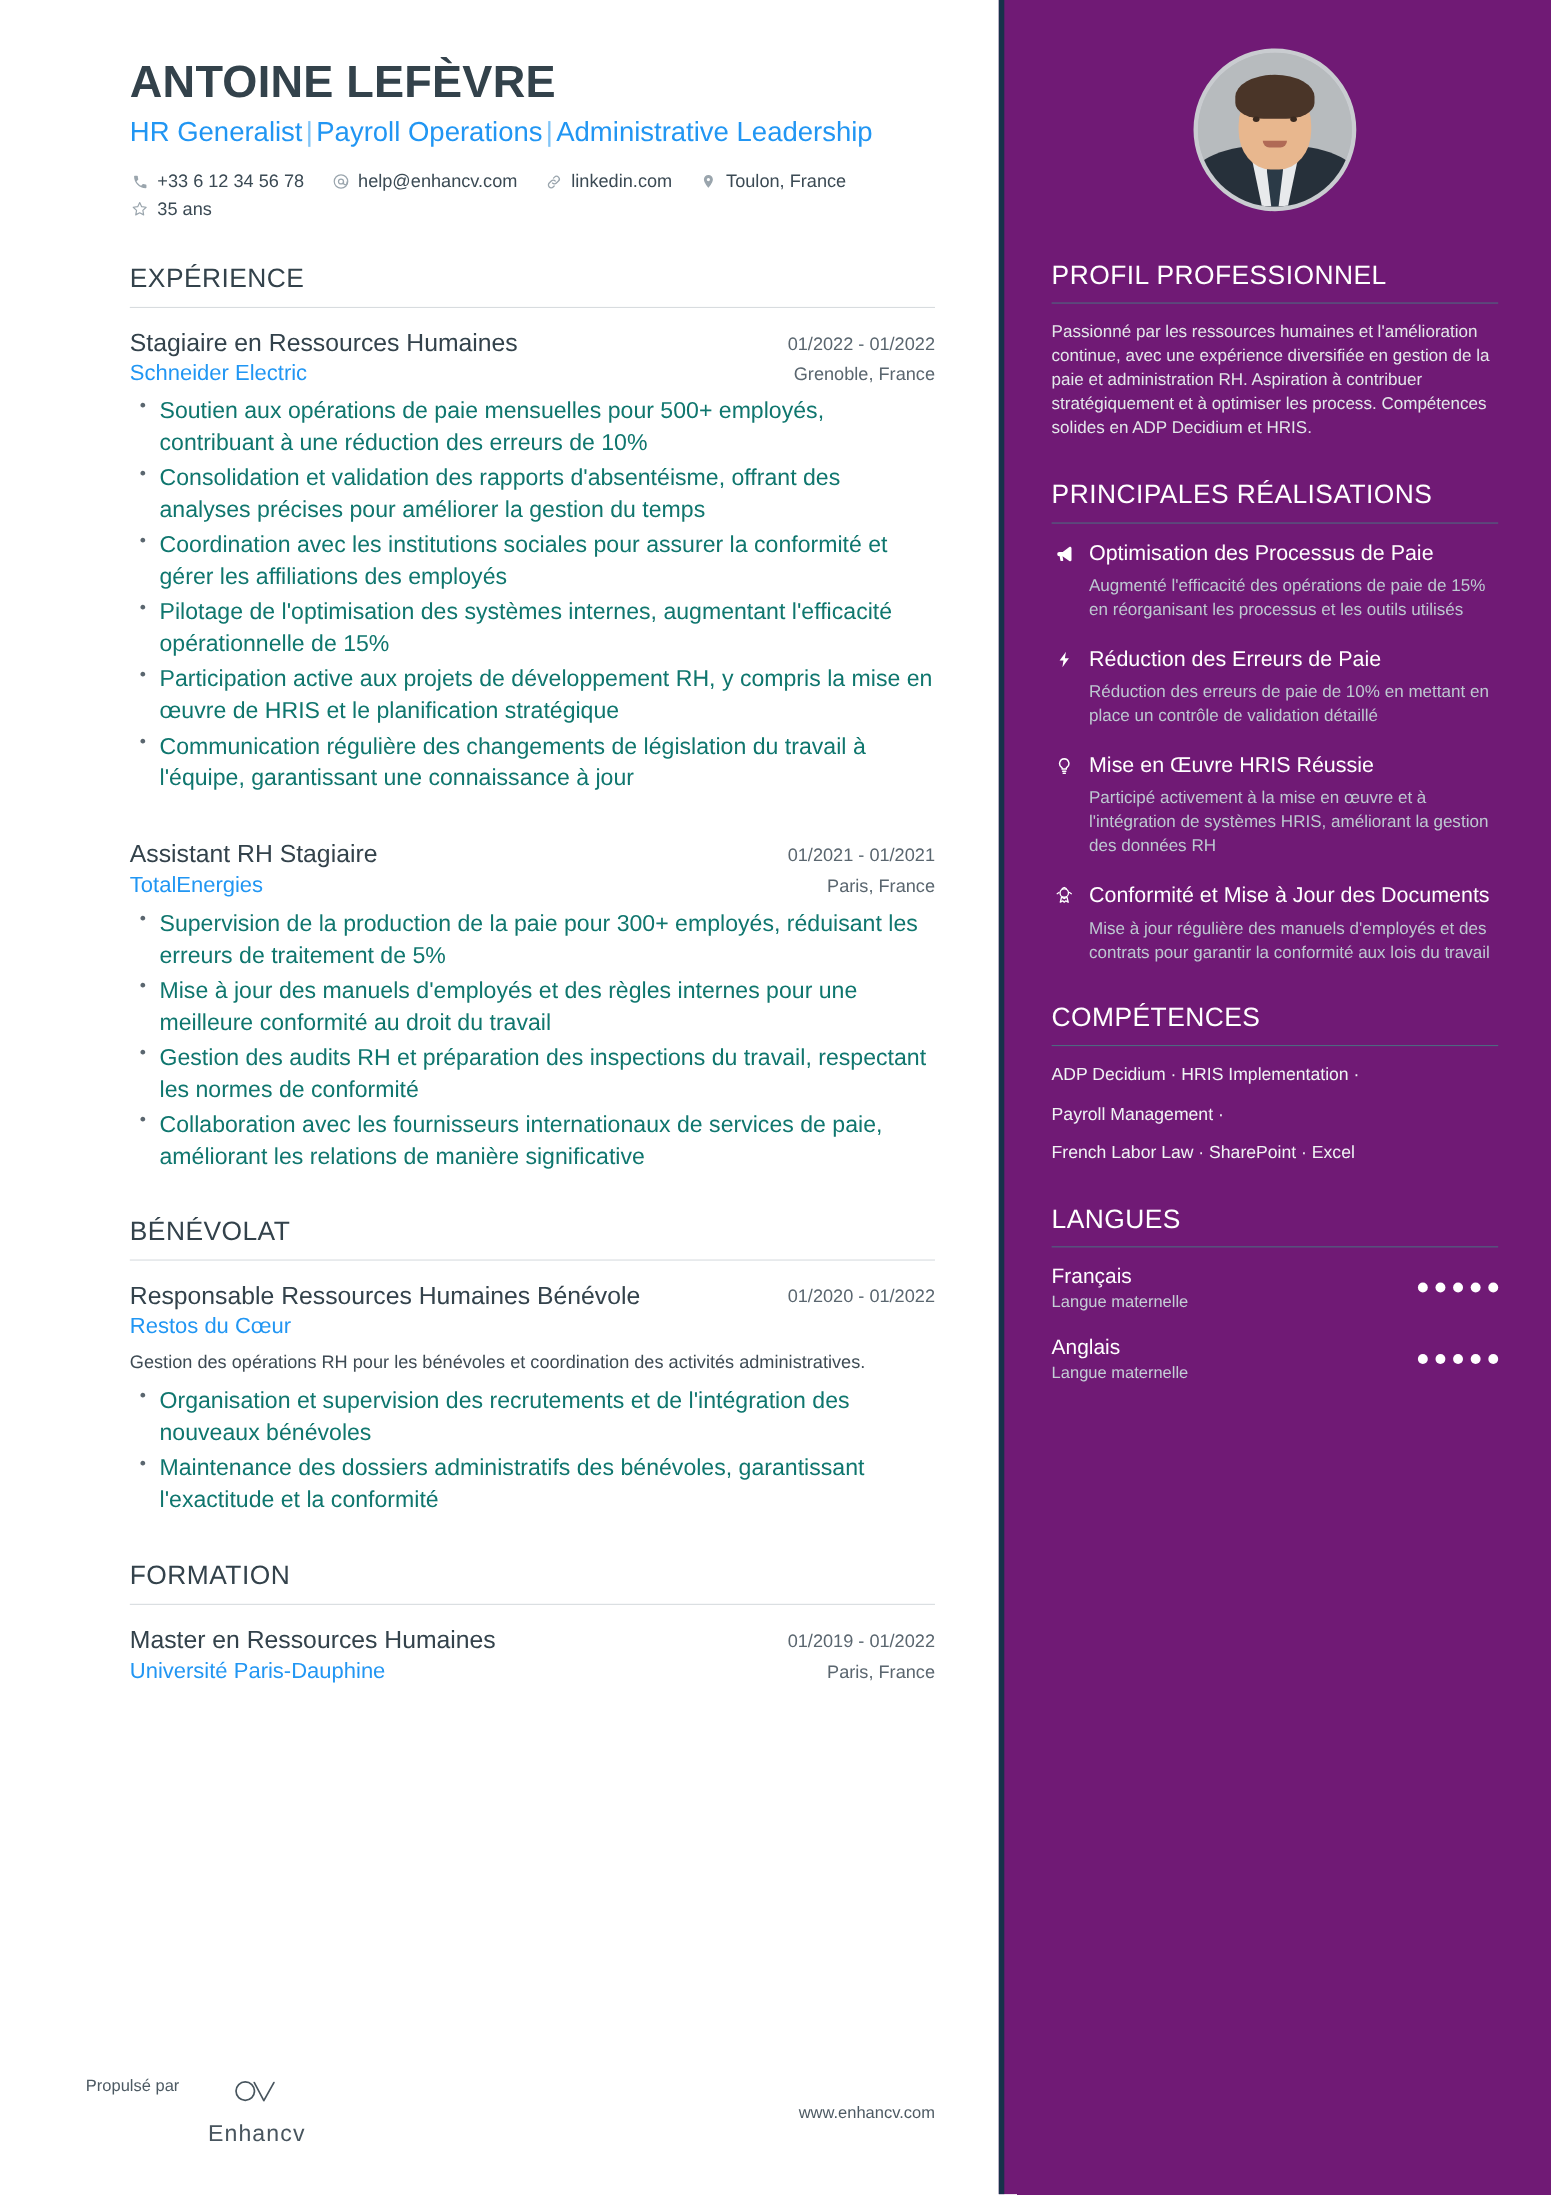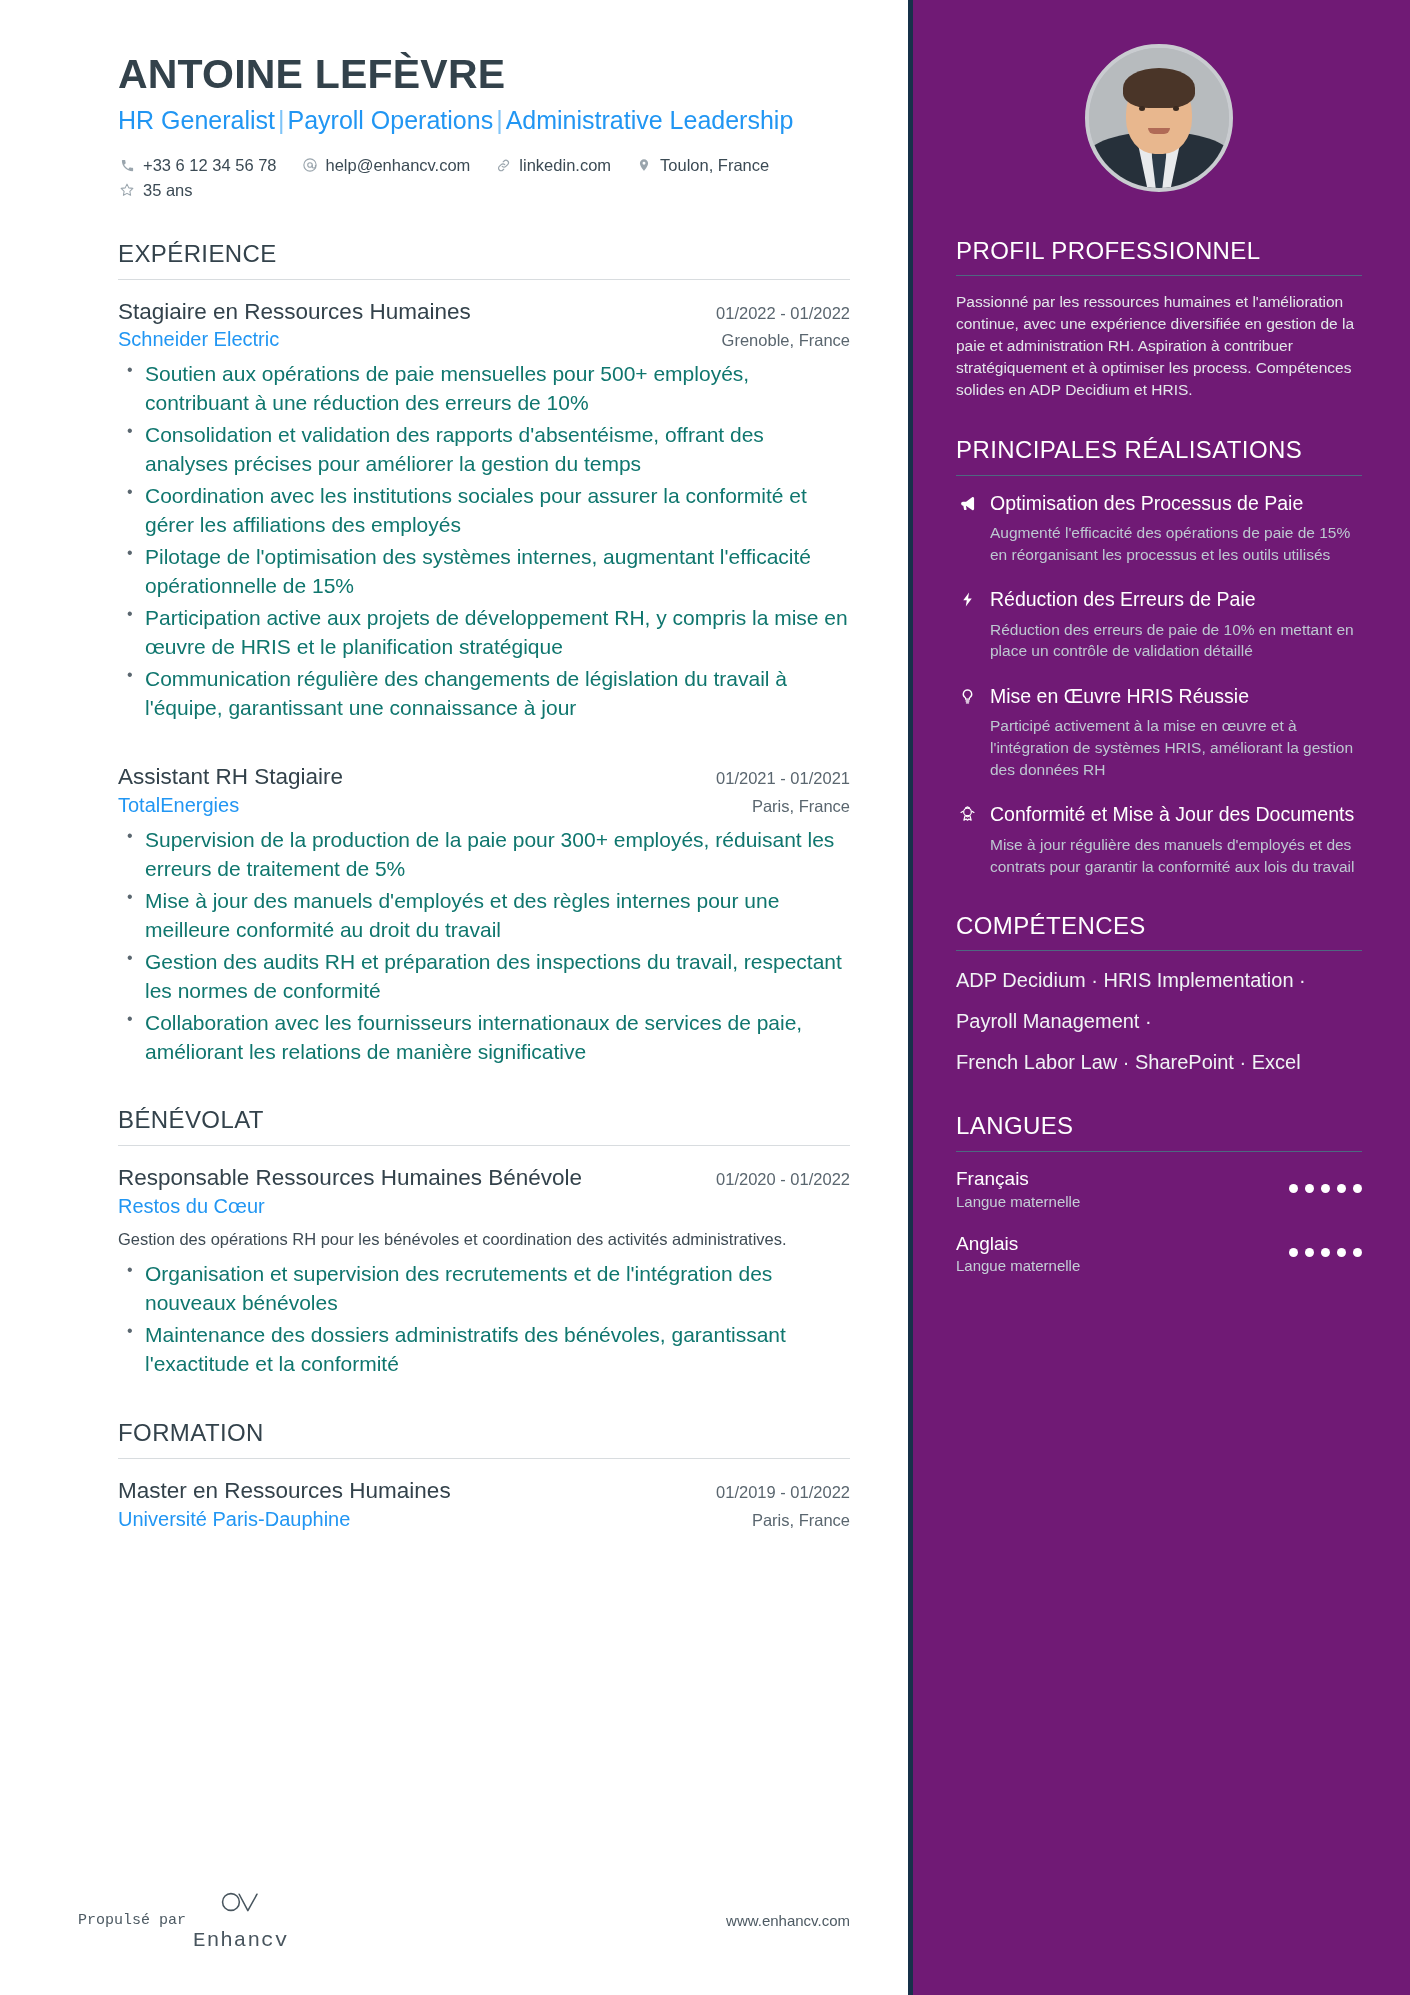--- a/index.html
+++ b/index.html
@@ -158,23 +158,22 @@
     position: absolute;
     left: 78px;
     right: 58px;
     bottom: 43px;
     display: flex;
     align-items: center;
     justify-content: space-between;
   }
   .footer-left {
     display: flex;
-    align-items: center;
-    gap: 7px;
-    font-family: Liberation Mono, monospace;
+    align-items: flex-start;
+    gap: 26px;
   }
   .powered {
     font-size: 15px;
     color: #4d5a63;
   }
   .brand {
     display: flex;
     align-items: center;
     gap: 9px;
     flex-direction: column;
@@ -325,21 +324,21 @@
     color: #ffffff;
     margin-bottom: 7px;
   }
   .ach-desc {
     font-size: 15.5px;
     line-height: 1.4;
     color: #bdc8d1;
   }
 
   .skills-line {
-    font-size: 20px;
+    font-size: 16px;
     line-height: 1.45;
     color: #f0f3f5;
     margin-bottom: 12px;
   }
   .skills-line:last-child { margin-bottom: 0; }
 
   .lang-row {
     display: flex;
     justify-content: space-between;
     align-items: center;

